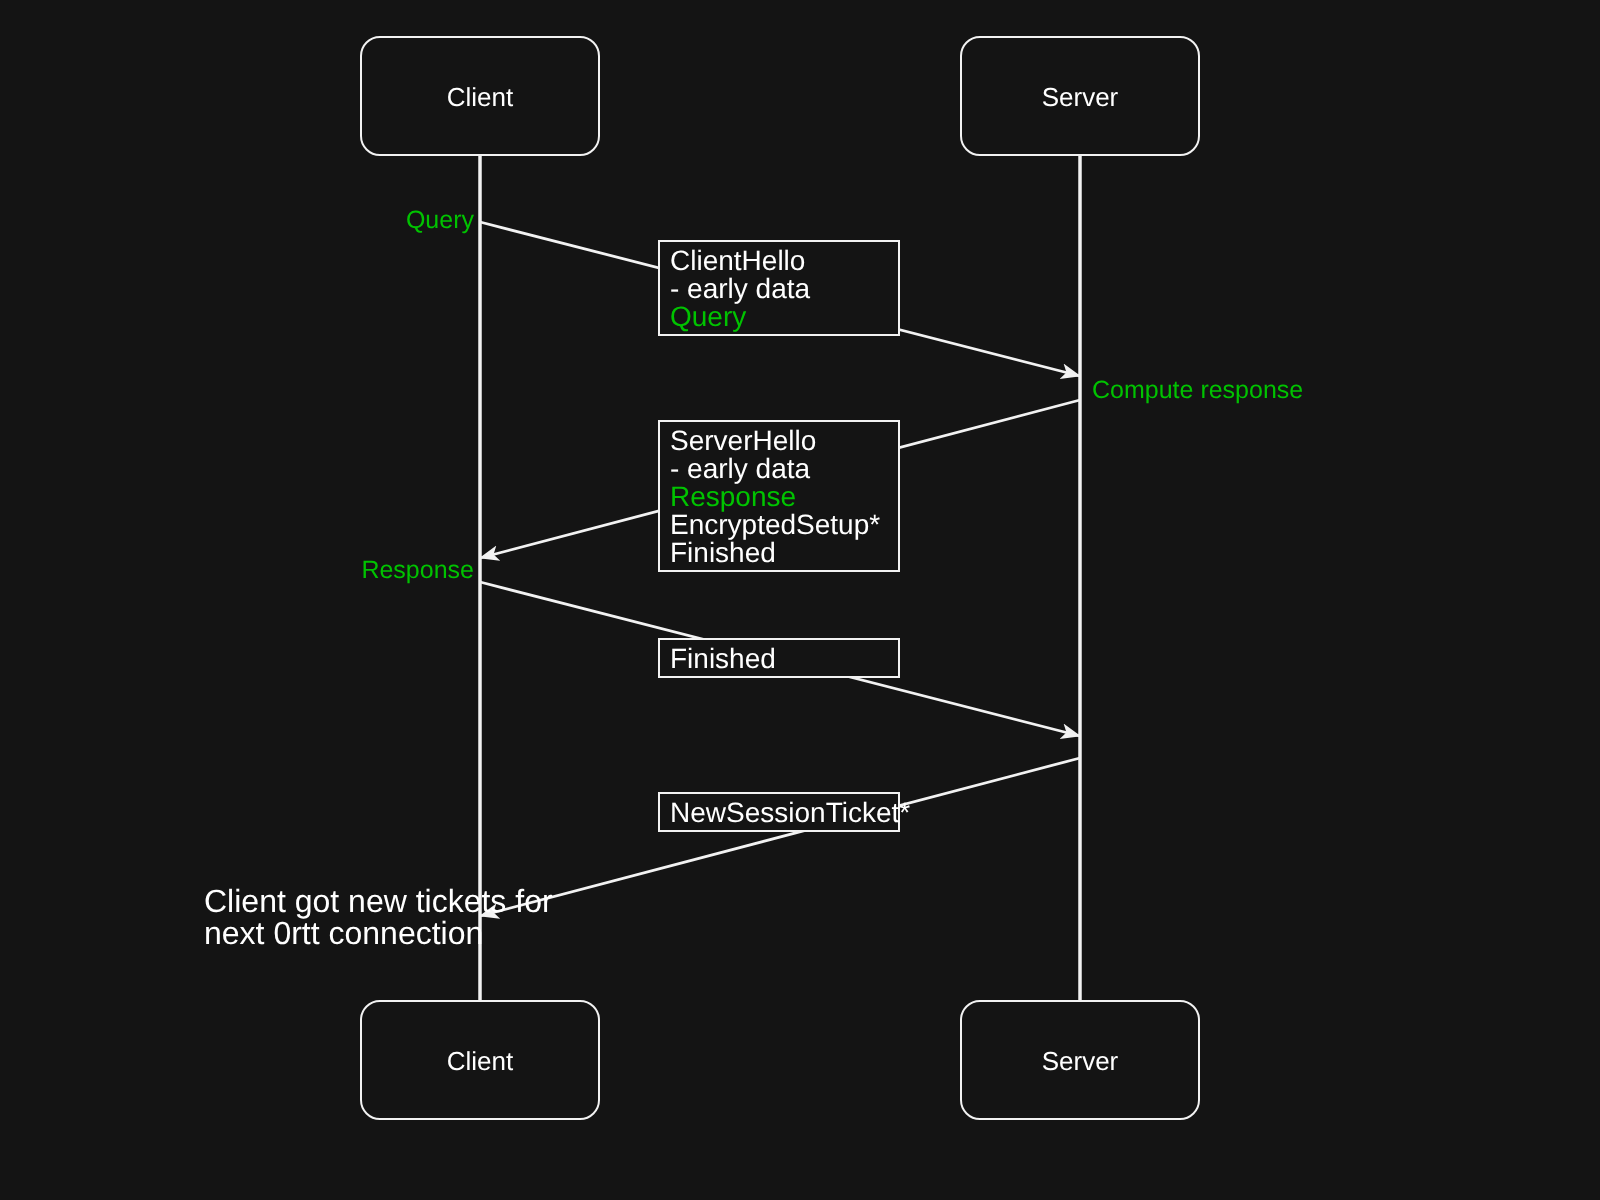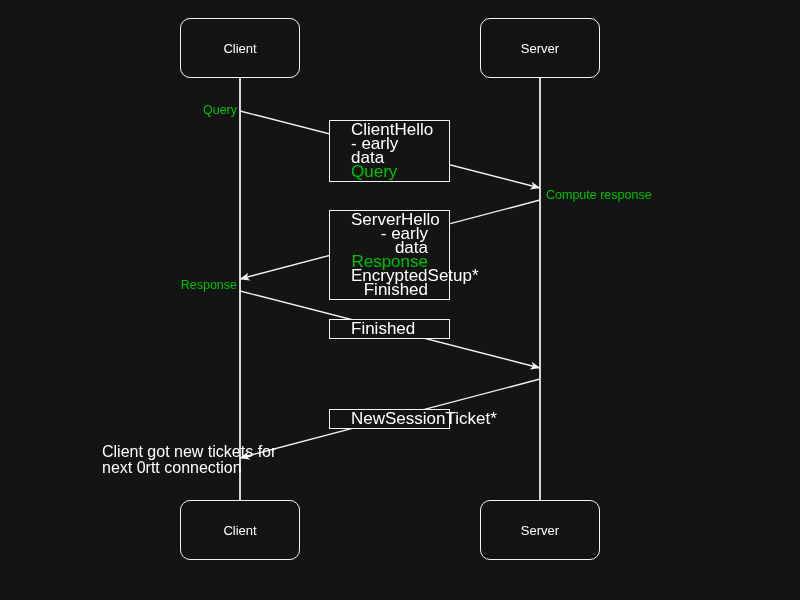--- a/index.html
+++ b/index.html
@@ -31,23 +31,23 @@
     font-size: 13px;
     display: flex; align-items: center; justify-content: center;
   }
   .msg-box {
     position: absolute;
     left: 329px;
     width: 121px;
     border: 1.5px solid var(--stroke);
     background: var(--bg);
     color: var(--text);
-    font-size: 17px;
+    font-size: 14px;
     line-height: 14px;
-    padding: 2px 21px;
+    padding: 2px 5px;
   }
   .msg-box .green { color: var(--highlight); }
   .side-label {
     position: absolute;
     font-size: 12.5px;
     color: var(--highlight);
     white-space: nowrap;
   }
   .side-label.right-align { text-align: right; width: 140px; }
   .note-text {
@@ -94,33 +94,33 @@
   <div class="side-label right-align" style="left:97px; top:103px;">Query</div>
   <div class="side-label" style="left:546px; top:188px;">Compute response</div>
   <div class="side-label right-align" style="left:97px; top:278px;">Response</div>
 
   <div class="msg-box" style="top:120px;">
     <div>ClientHello</div>
     <div>- early data</div>
     <div class="green">Query</div>
   </div>
 
-  <div class="msg-box" style="top:210px;text-align:right;">
+  <div class="msg-box" style="top:210px;">
     <div>ServerHello</div>
     <div>- early data</div>
     <div class="green">Response</div>
     <div>EncryptedSetup*</div>
     <div>Finished</div>
   </div>
 
   <div class="msg-box" style="top:319px;">
     <div>Finished</div>
   </div>
 
-  <div class="msg-box" style="top:409px;">
+  <div class="msg-box" style="top:396px;">
     <div>NewSessionTicket*</div>
   </div>
 
   <div class="note-text">
     <div>Client got new tickets for</div>
     <div>next 0rtt connection</div>
   </div>
 
 </div>
 

